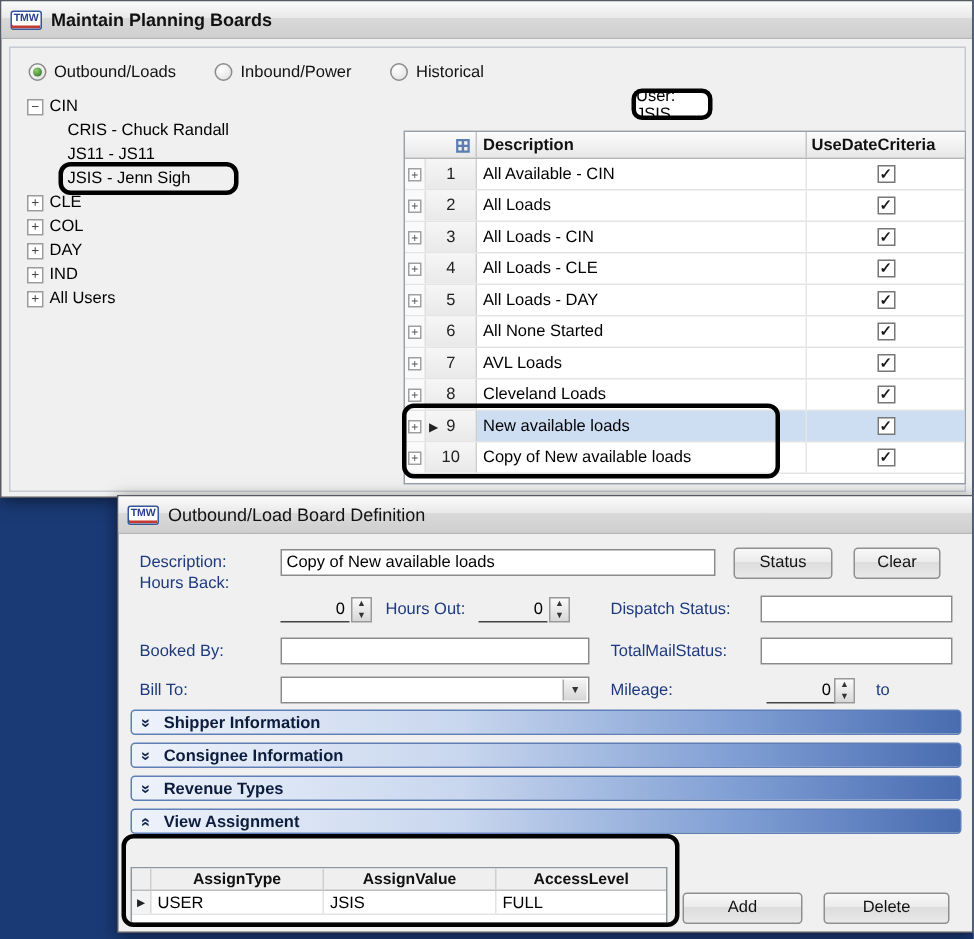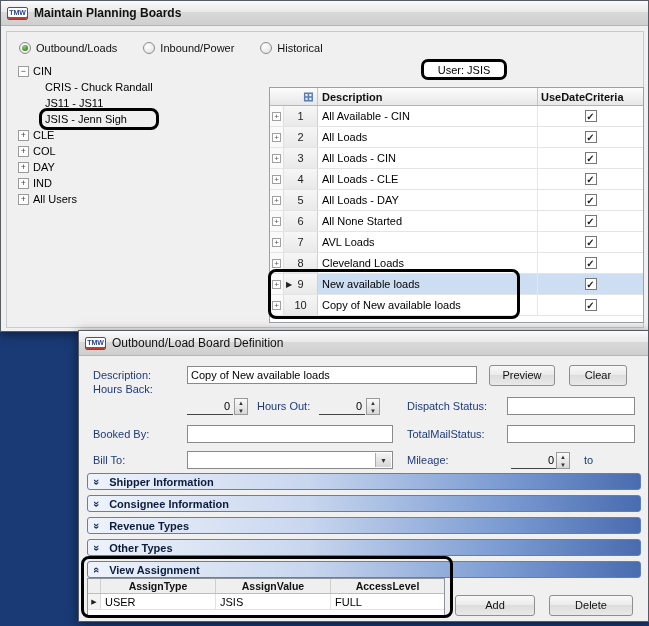--- a/index.html
+++ b/index.html
@@ -18,21 +18,21 @@
   .radio-item{display:flex;align-items:center;gap:5px;font-size:11px;color:#111;}
   .radio{width:12px;height:12px;border-radius:50%;border:1px solid #8b8b8b;background:radial-gradient(circle at 35% 30%,#fff,#ddd);flex:0 0 auto;}
   .radio.on::after{content:"";display:block;width:6px;height:6px;margin:2px;border-radius:50%;background:radial-gradient(circle at 35% 30%,#8fd06c,#2c6b1c);}
   
   .tree{position:absolute;left:12px;top:62px;width:250px;}
   .tree-item{height:16px;display:flex;align-items:center;font-size:11px;color:#000;cursor:default;}
   .expander{width:11px;height:11px;border:1px solid #9b9b9b;background:#fff;font-size:9px;line-height:9px;text-align:center;color:#444;margin-left:5px;margin-right:4px;flex:0 0 auto;}
   .lvl1{padding-left:32px;}
   .tlabel{white-space:nowrap;}
   
-  .user-badge{position:absolute;left:420px;top:58px;width:86px;height:21px;background:#fff;border:3px solid #000;border-radius:7px;font-size:11px;display:flex;align-items:center;justify-content:center;z-index:5;}
+  .user-badge{position:absolute;left:420px;top:58px;width:54px;height:21px;background:#fff;border:3px solid #000;border-radius:7px;font-size:11px;display:flex;align-items:center;justify-content:center;z-index:5;}
   .callout{position:absolute;border:3px solid #000;border-radius:8px;background:transparent;pointer-events:none;z-index:6;}
   .callout-tree{left:38px;top:107px;width:120px;height:22px;}
   .callout-rows{left:267px;top:268px;width:252px;height:50px;}
   .callout-va{left:2px;top:225px;width:372px;height:62px;}
   
   .grid{position:absolute;left:268px;top:86px;width:375px;height:236px;background:#fff;border:1px solid #9aa0a8;}
   .grid-header{display:flex;height:18px;background:linear-gradient(#fcfcfc,#e7e7e7);border-bottom:1px solid #b5b5b5;font-size:11px;font-weight:bold;color:#111;}
   .c-corner{width:48px;border-right:1px solid #c5c5c5;display:flex;align-items:center;justify-content:flex-end;padding-right:3px;}
   .corner-icon{color:#5b7db1;font-size:13px;line-height:13px;}
   .c-desc-h{width:220px;border-right:1px solid #c5c5c5;display:flex;align-items:center;padding-left:4px;}
@@ -286,21 +286,21 @@
   </div>
 
   <div class="window dialog">
     <div class="titlebar">
       <span class="tmw-icon">TMW</span>
       <span class="title">Outbound/Load Board Definition</span>
     </div>
 
     <span class="dlabel l-desc">Description:</span>
     <input class="dfield f-desc" value="Copy of New available loads" style="">
-    <div class="btn b-preview">Preview</div>
+    <div class="btn b-preview">Status</div>
     <div class="btn b-clear">Clear</div>
 
     <span class="dlabel l-hback">Hours Back:</span>
     <input class="ufield f-hback" value="0" style="">
     <span class="spin s-hback">
         <i>▲</i>
         <i>▼</i>
       </span>
 
     <span class="dlabel l-hout">Hours Out:</span>
@@ -339,24 +339,20 @@
         </div>
         <div class="secbar">
           <span class="chev">»</span>
           <span class="slabel">Consignee Information</span>
         </div>
         <div class="secbar">
           <span class="chev">»</span>
           <span class="slabel">Revenue Types</span>
         </div>
         <div class="secbar">
-          <span class="chev">»</span>
-          <span class="slabel">Other Types</span>
-        </div>
-        <div class="secbar">
           <span class="chev">«</span>
           <span class="slabel">View Assignment</span>
         </div>
       </div>
 
     <div class="agrid">
       <div class="ag-header">
         <span class="ag-corner"></span>
         <span class="ag-col">AssignType</span>
         <span class="ag-col">AssignValue</span>

